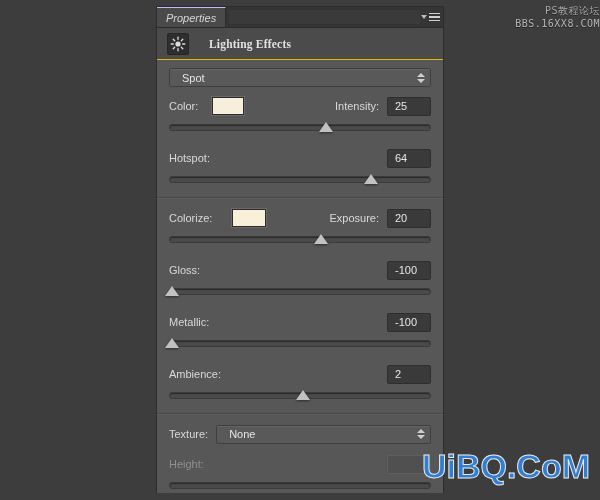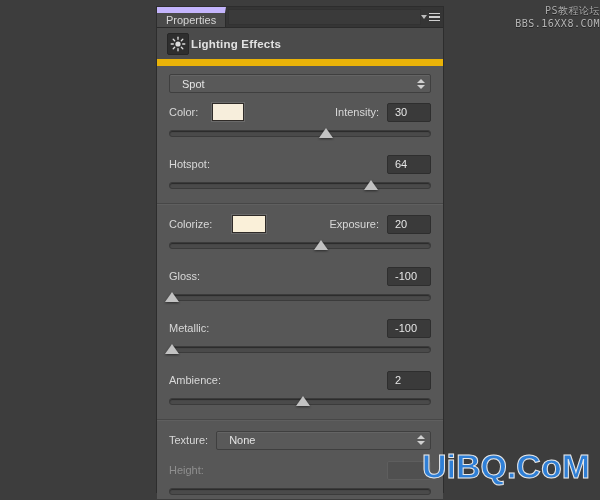--- a/index.html
+++ b/index.html
@@ -47,21 +47,22 @@
     display:flex;align-items:stretch;
     position:relative;
     border-bottom:1px solid #2b2b2b;
   }
   .tab{
     background:#4a4a4a;
     padding:0 9px;
     display:flex;align-items:center;
     font-size:11px;color:#d6d6d6;
     border-right:1px solid #2b2b2b;
-    border-top:6px solid #c4b5fd;
+    border-top:1px solid #c4b5fd;
+    font-style:italic;
   }
   .tab-filler{
     flex:1;background:#3a3a3a;
     margin:2px 22px 2px 2px;
     border:1px solid #323232;
   }
   .panel-menu{
     position:absolute;right:4px;top:4px;
     width:18px;height:12px;
     display:flex;align-items:center;gap:2px;
@@ -72,22 +73,23 @@
     border-right:3px solid transparent;
     border-top:4px solid #bcbcbc;
   }
   .pm-lines{display:flex;flex-direction:column;gap:2px;}
   .pm-lines i{display:block;width:11px;height:1.5px;background:#cfcfcf;}
 
   
   .panel-head{
     height:31px;background:#4b4b4b;
     display:flex;align-items:center;
-    padding-left:10px;gap:2px;
-    border-bottom:7px solid #eab308;
+    padding-left:10px;gap:20px;
+    border-bottom:1px solid #eab308;
+    font-family:Liberation Serif, serif;
   }
   .fx-icon{
     width:20px;height:20px;background:#2e2e2e;
     border:1px solid #262626;border-radius:2px;
     display:flex;align-items:center;justify-content:center;
   }
   .panel-title{
     font-size:11.5px;font-weight:bold;color:#e2e2e2;
     letter-spacing:.2px;
   }
@@ -251,21 +253,21 @@
           <i class="up"></i>
             <i class="dn"></i>
         </span>
       </div>
 
       <div class="row" style="margin-top:8px">
         <span class="lbl">Color:</span>
         <span class="swatch" style="background:#f7eedc"></span>
         <span class="spacer"></span>
         <span class="lbl">Intensity:</span>
-        <span class="numfield">30</span>
+        <span class="numfield">25</span>
       </div>
       <div class="slider">
         <div class="track"></div>
         <div class="thumb" style="left:60%"></div>
       </div>
 
       <div class="row" style="margin-top:12px">
         <span class="lbl">Hotspot:</span>
         <span class="spacer"></span>
         <span class="numfield">64</span>

